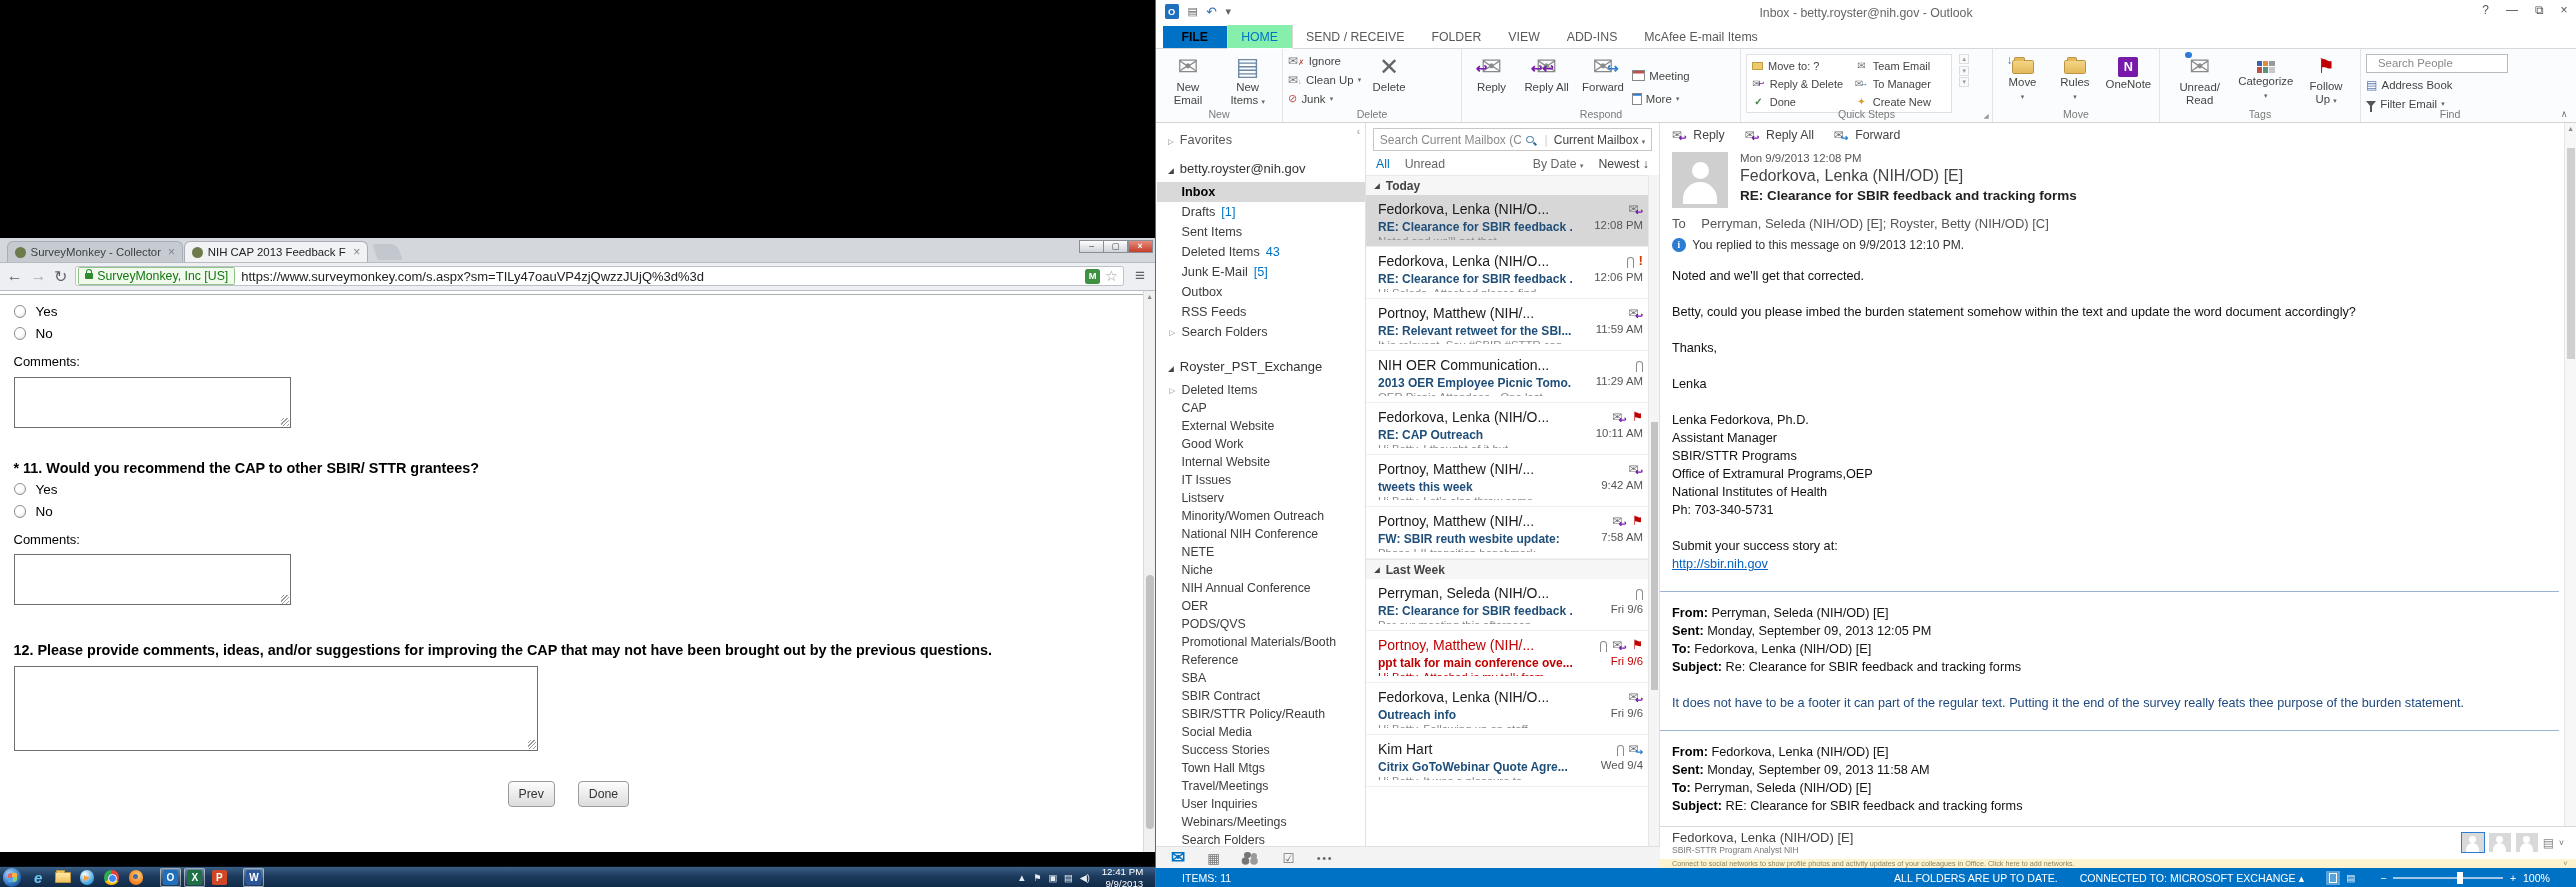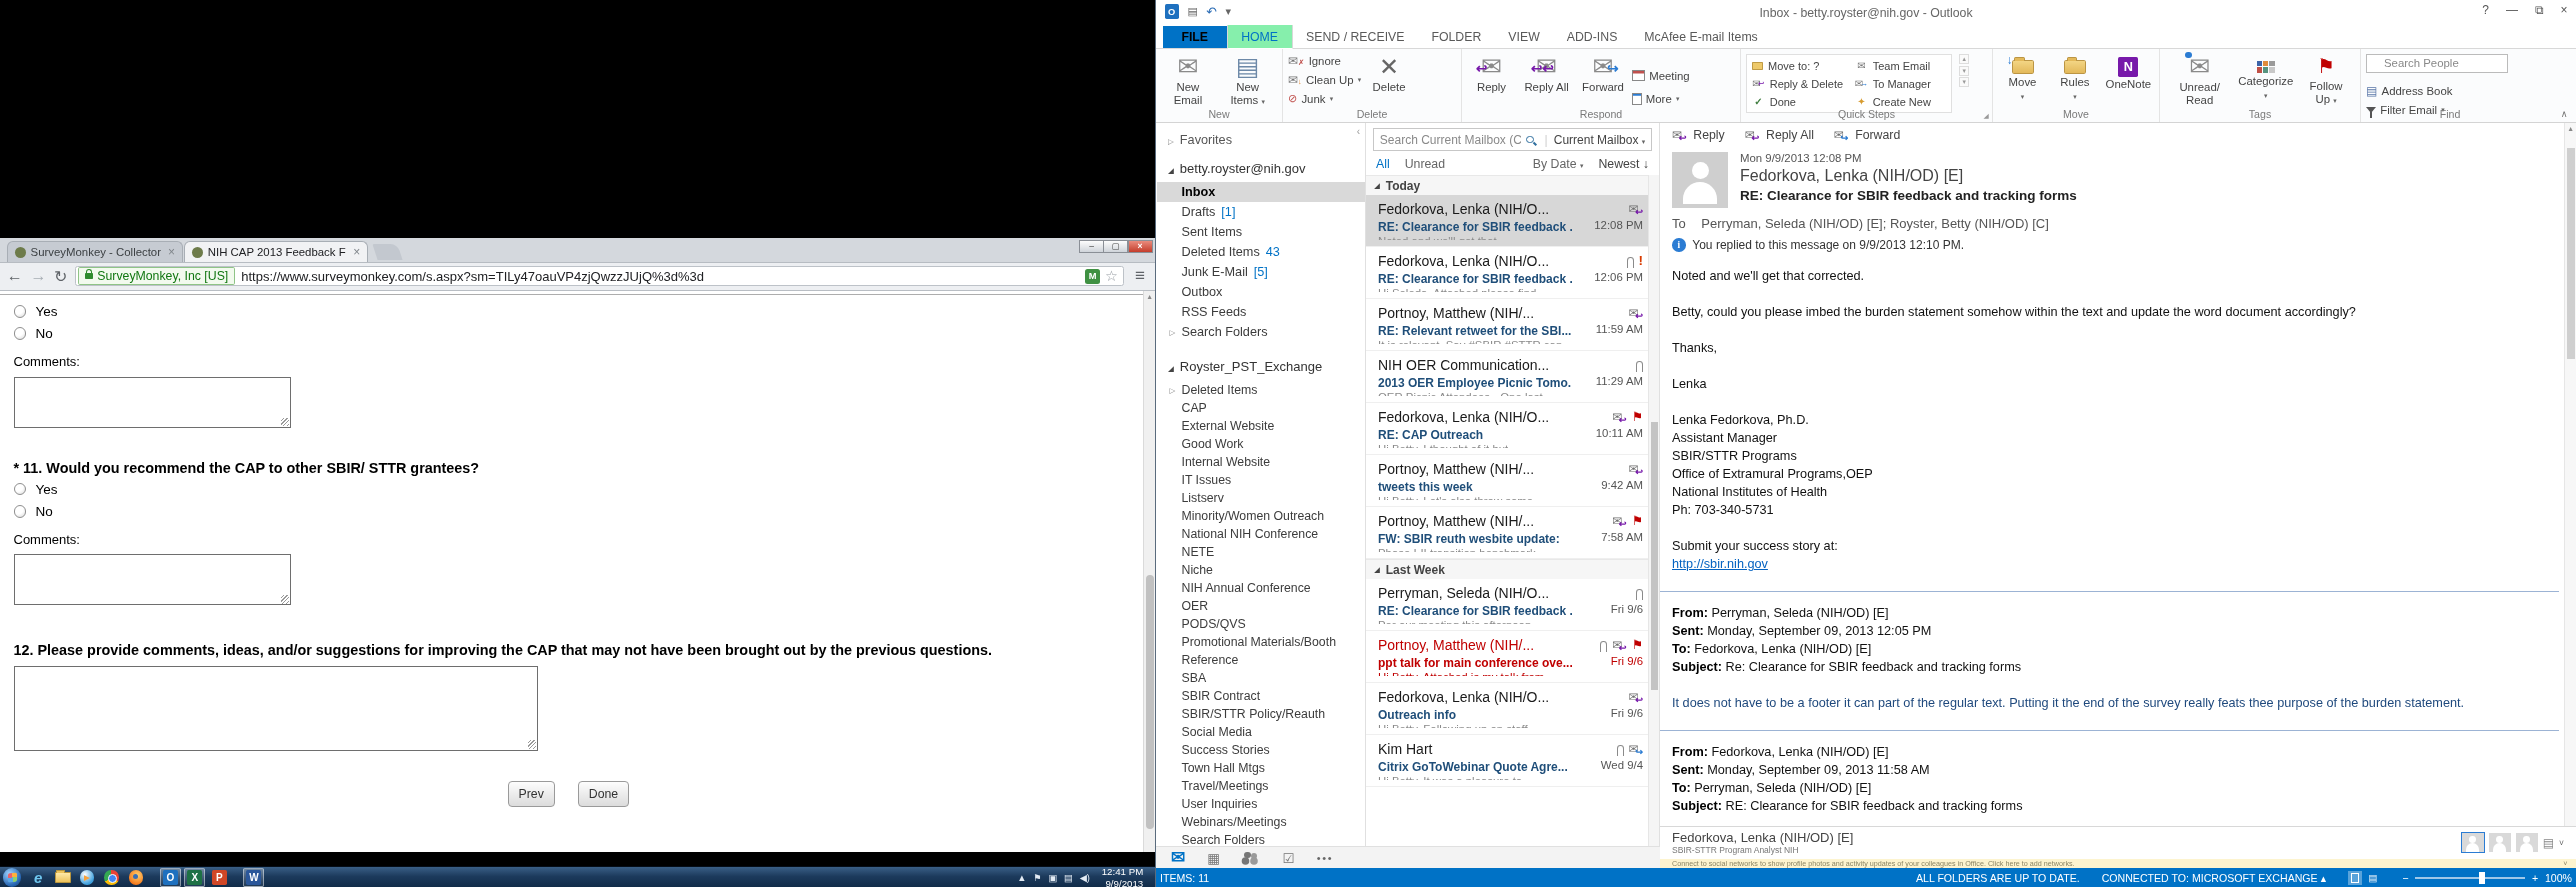--- a/index.html
+++ b/index.html
@@ -109,21 +109,21 @@
   .purp{color:#7719aa}.blu{color:#2b7cd3}
   .envsm{font-size:12px;color:#777;position:relative}
   .delx{font-size:24px;color:#666;line-height:25px}
   .fico{width:22px;height:14.4px;background:linear-gradient(#f3d584,#e3b95a);border:0.8px solid #bb9544;border-radius:1.7px;position:relative;margin-top:6px}
   .fico::before{content:"";position:absolute;top:-4.2px;left:1.7px;width:8.5px;height:3.4px;background:#e3b95a;border:0.8px solid #bb9544;border-bottom:none;border-radius:1.7px 1.7px 0 0}
   .fico .fovl{position:absolute;left:-6px;top:-7.6px;font-size:12px;font-weight:bold;color:#2b7cd3}
   .nnote{width:20px;height:20px;background:#7719aa;border-radius:1.7px;color:#fff;font-weight:bold;font-size:12.7px;display:flex;align-items:center;justify-content:center;margin-top:2.5px}
   .catgrid{width:18px;height:12px;margin-top:6.8px;display:grid;grid-template-columns:1fr 1fr 1fr;grid-template-rows:1fr 1fr;gap:0.8px}
   .catgrid span{display:block}
   .flagbig{font-size:20px;color:#c00000;line-height:24px}
-  .srchppl{width:142px;height:18.6px;border:0.8px solid #bbb;background:#fff;color:#888;font-size:11.4px;display:flex;align-items:center;padding-left:17px;margin-bottom:9px}
+  .srchppl{width:142px;height:18.6px;border:0.8px solid #bbb;background:#fff;color:#888;font-size:11.4px;display:flex;align-items:center;padding-left:11px;margin-bottom:3px}
   .abook{color:#5b77a8;font-size:12px}
   .funnel{width:0;height:0;border-left:5px solid transparent;border-right:5px solid transparent;border-top:6px solid #555;position:relative;display:inline-block}
   .funnel::after{content:"";position:absolute;left:-1.3px;top:-0.8px;width:2.5px;height:6px;background:#555}
   .qsgrid{display:grid;grid-template-columns:1fr 1fr;grid-auto-rows:18px;column-gap:12px;border:0.8px solid #e0e0e0;padding:1.7px 5px;background:#fff}
   .qs-item{display:flex;align-items:center;font-size:11px;color:#444;white-space:nowrap}
   .qic{width:12.7px;margin-right:5px;display:inline-flex;align-items:center;justify-content:center;font-size:10px;color:#777}
   .qic.qfold{width:11px;height:7.6px;background:#eec96a;border:0.8px solid #c09b45;border-radius:0.8px}
   .qic.qenv::before,.qic.qrep::before,.qic.qman::before{content:"✉";color:#777}
   .qic.qrep::after{content:"↩";color:#7719aa;font-size:7.6px;margin-left:-2.5px}
   .qic.qman::after{content:"→";color:#2b7cd3;font-size:7.6px;margin-left:-2.5px}
@@ -226,21 +226,21 @@
   .pp-av{width:22px;height:18.6px;background:#d9d9d9;position:relative;overflow:hidden}
   .pp-av::before{content:"";position:absolute;left:7.6px;top:2.5px;width:6.8px;height:6.8px;border-radius:50%;background:#fff}
   .pp-av::after{content:"";position:absolute;left:4.2px;top:10px;width:13.5px;height:8.5px;border-radius:6.8px 6.8px 0 0;background:#fff}
   .pp-av.sel{outline:1.7px solid #2b7cd3}
   .pp-doc{color:#888;font-size:12px}
   .pp-chev{color:#666;font-size:8.5px}
 
   .socialbar{position:absolute;left:504px;right:0;bottom:20px;height:9.3px;background:#fdf4cf;display:flex;align-items:center;font-size:7.2px;color:#8a8464;padding:0 8.5px 0 12px;white-space:nowrap;overflow:hidden}
   .socialbar .schev{margin-left:auto}
 
-  .statusbar{position:absolute;left:0;right:0;bottom:0;height:20px;background:#0072c6;color:#fff;display:flex;align-items:center;font-size:10.6px;padding:0 4px}
+  .statusbar{position:absolute;left:0;right:0;bottom:0;height:20px;background:#0072c6;color:#fff;display:flex;align-items:center;font-size:10.6px;padding:0 26px}
   .st-right{margin-left:auto;display:flex;align-items:center;gap:22px}
   .viewics{display:flex;gap:3.4px;align-items:center}
   .vic{width:14.4px;height:14.4px;display:flex;align-items:center;justify-content:center;font-size:9.3px;color:#fff}
   .vic.sel{background:rgba(255,255,255,.35)}
   .vbox{width:7.6px;height:10px;border:0.8px solid #fff;background:transparent}
   .zoomctl{display:flex;align-items:center;gap:6.8px}
   .ztrack{width:110px;height:1.7px;background:#9ec7e8;position:relative}
   .zthumb{position:absolute;left:58%;top:-5px;width:6px;height:12px;background:#fff}
   .rscroll{position:absolute;right:0;top:0;width:12px;bottom:62px;background:#f7f7f7;border-left:0.8px solid #e6e6e6}
   .rscroll .arr{display:block;text-align:center;font-size:6.8px;color:#888;line-height:12px}

